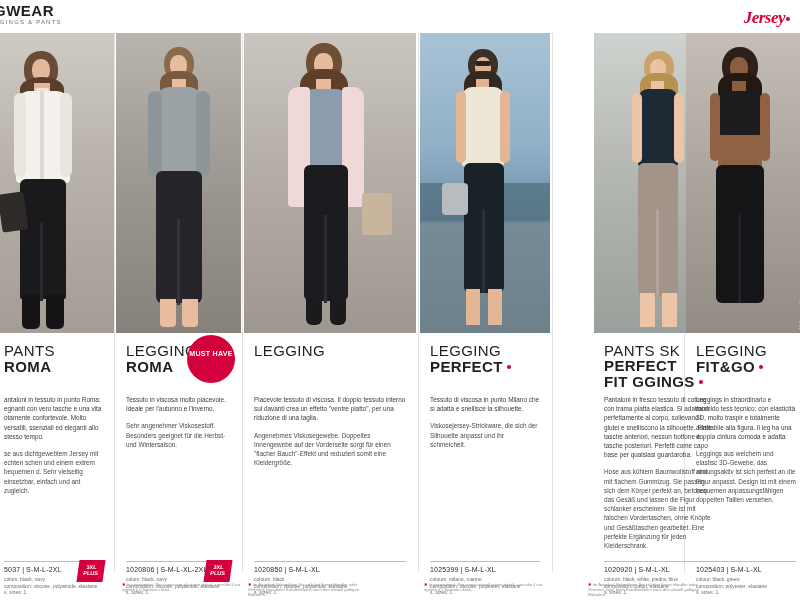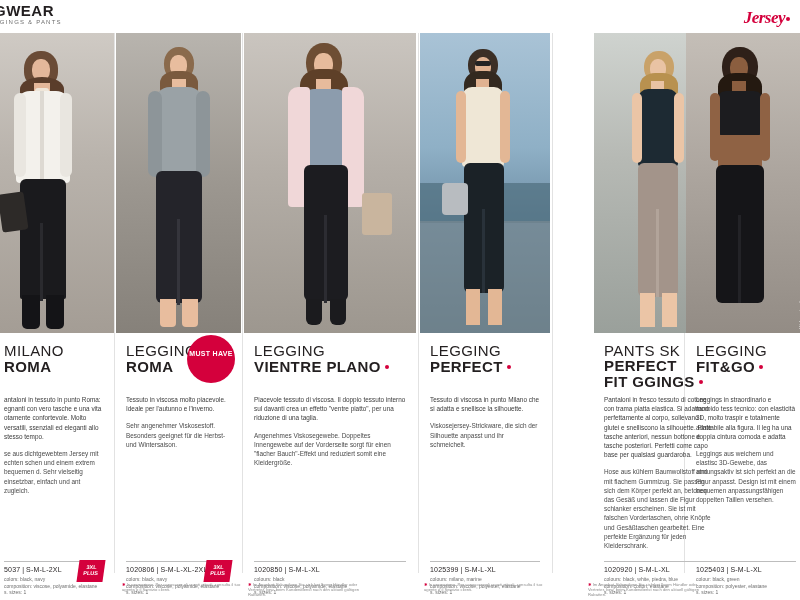--- a/index.html
+++ b/index.html
@@ -239,21 +239,21 @@
         <div class="fig" style="left:20px; top:60px; width:12px; height:84px; background:#e9e6e0; border-radius:8px;"></div>
         <div class="fig" style="left:66px; top:60px; width:12px; height:84px; background:#e9e6e0; border-radius:8px;"></div>
         <div class="fig" style="left:26px; top:146px; width:46px; height:120px; background:#1a1a1d; border-radius:6px 6px 2px 2px;"></div>
         <div class="fig" style="left:46px; top:190px; width:3px; height:78px; background:#2a2a2e;"></div>
         <div class="fig" style="left:28px; top:262px; width:18px; height:34px; background:#141417; border-radius:0 0 5px 5px;"></div>
         <div class="fig" style="left:52px; top:262px; width:18px; height:34px; background:#141417; border-radius:0 0 5px 5px;"></div>
         <div class="fig" style="left:6px; top:160px; width:26px; height:38px; background:#2d2a28; border-radius:3px; transform:rotate(-8deg);"></div>
         <div class="credit dark"></div>
       </div>
       <div class="titleblock">
-        <div class="t-line1">MILANO</div>
+        <div class="t-line1">PANTS</div>
         <div class="t-line2">ROMA</div>
       </div>
       <div class="desc">
         <p>antaloni in tessuto in punto Roma: egnanti con vero tasche e una vita otamente confortevole. Molto versatili, ssenziali ed eleganti allo stesso tempo.</p>
         <p class="de">se aus dichtgewebtem Jersey mit echten schen und einem extrem bequemen d. Sehr vielseitig einsetzbar, einfach und ant zugleich.</p>
       </div>
       <div class="footer">
         <div class="code-row">
           <span class="code">5037</span>
           <span class="sep">|</span>
@@ -316,21 +316,20 @@
         <div class="fig" style="left:98px; top:54px; width:22px; height:120px; background:#f0d7d8; border-radius:4px 10px 4px 4px;"></div>
         <div class="fig" style="left:60px; top:132px; width:44px; height:136px; background:#1c1c20; border-radius:6px;"></div>
         <div class="fig" style="left:80px; top:182px; width:3px; height:88px; background:#2c2c32;"></div>
         <div class="fig" style="left:118px; top:160px; width:30px; height:42px; background:#c9b59e; border-radius:3px;"></div>
         <div class="fig" style="left:62px; top:266px; width:16px; height:26px; background:#1b1b1e; border-radius:0 0 6px 6px;"></div>
         <div class="fig" style="left:86px; top:266px; width:16px; height:26px; background:#1b1b1e; border-radius:0 0 6px 6px;"></div>
         <div class="credit dark"></div>
       </div>
       <div class="titleblock">
         <div class="t-line1">LEGGING</div>
-        <div class="t-line2"><span>VIENTRE PLANO</span><span class="t-dot"></span></div>
       </div>
       <div class="desc">
         <p>Piacevole tessuto di viscosa. Il doppio tessuto interno sul davanti crea un effetto "ventre piatto", per una riduzione di una taglia.</p>
         <p class="de">Angenehmes Viskosegewebe. Doppeltes Innengewebe auf der Vorderseite sorgt für einen "flacher Bauch"-Effekt und reduziert somit eine Kleidergröße.</p>
       </div>
       <div class="footer">
         <div class="code-row">
           <span class="code">1020850</span>
           <span class="sep">|</span>
           <span class="code">S-M-L-XL</span>

